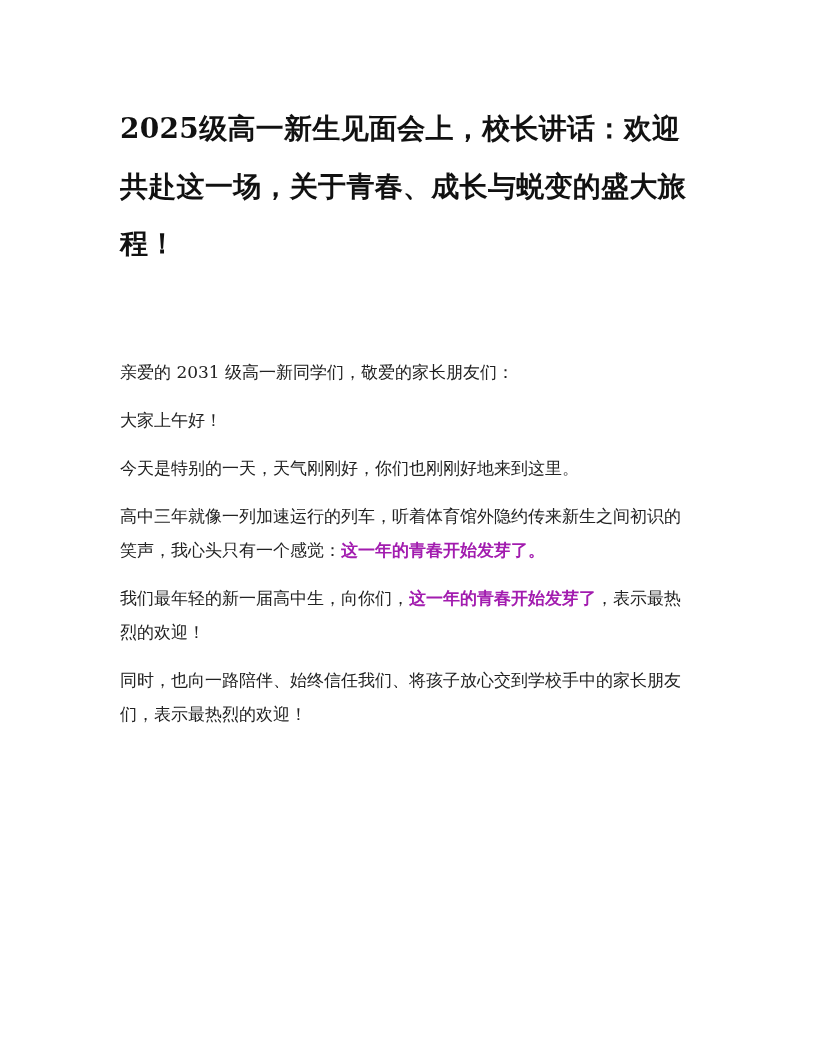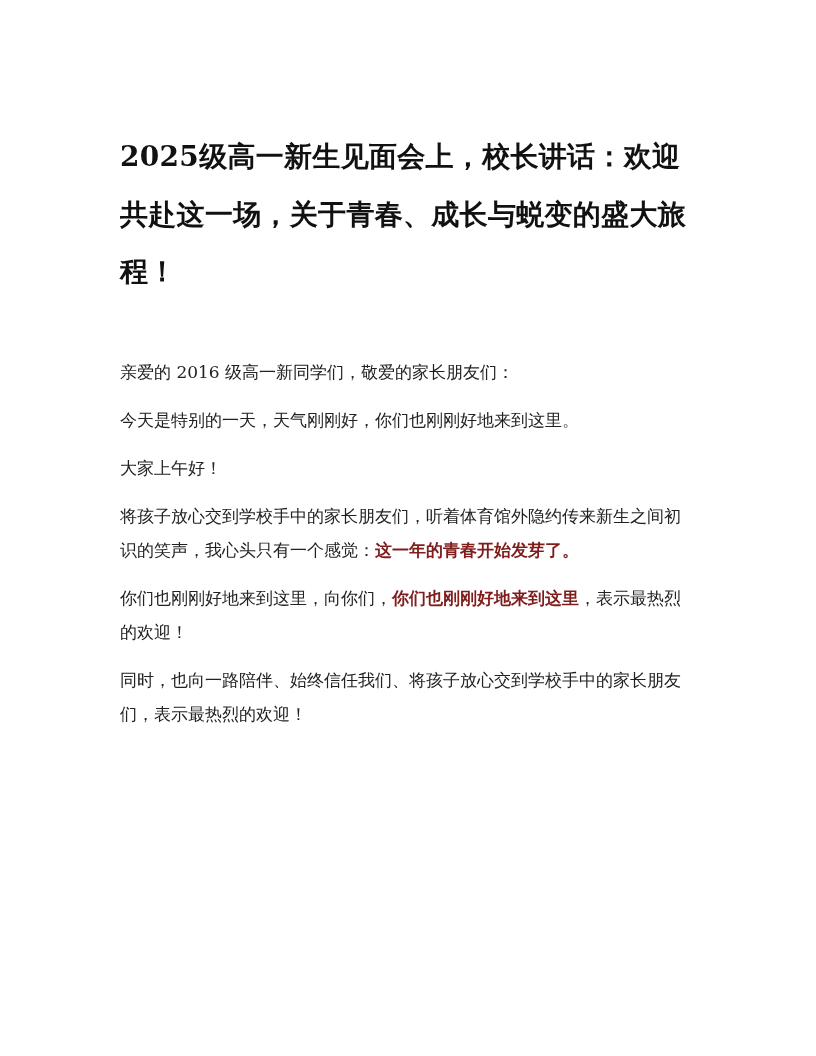--- a/index.html
+++ b/index.html
@@ -2,41 +2,41 @@
 <html><head>
 <meta charset="utf-8">
 <style>
   html, body { margin: 0; padding: 0; background: #ffffff; }
   body { width: 816px; height: 1056px; position: relative; overflow: hidden; }
   .page {
     position: absolute; left: 120px; top: 0; width: 566px;
     color: #111111;
   }
   .title {
-    position: absolute; top: 128px; left: 0; width: 566px;
+    position: absolute; top: 100px; left: 0; width: 566px;
     font-family: "DejaVu Serif", "Liberation Serif", serif;
     font-weight: bold; font-size: 28px; line-height: 57.5px;
     margin: 0; color: #111;
     letter-spacing: 0.3px;
   }
   .body {
     position: absolute; top: 355px; left: 0; width: 566px;
     font-family: "DejaVu Serif", "Liberation Serif", serif;
     font-size: 17px; line-height: 34px; color: #222;
   }
   .body p { margin: 0 0 14px 0; }
-  .body b { font-weight: bold; color: #7f1d1d; }
+  .body b { font-weight: bold; color: #a21caf; }
 </style>
 </head>
 <body>
 
 <div class="page">
   <h1 class="title">2025级高一新生见面会上，校长讲话：欢迎共赴这一场，关于青春、成长与蜕变的盛大旅程！</h1>
 
   <div class="body">
-    <p>亲爱的 2016 级高一新同学们，敬爱的家长朋友们：</p>
+    <p>亲爱的 2031 级高一新同学们，敬爱的家长朋友们：</p>
+    <p>大家上午好！</p>
     <p>今天是特别的一天，天气刚刚好，你们也刚刚好地来到这里。</p>
-    <p>大家上午好！</p>
-    <p><span>将孩子放心交到学校手中的家长朋友们，听着体育馆外隐约传来新生之间初识的笑声，我心头只有一个感觉：</span><b>这一年的青春开始发芽了。</b><span></span></p>
-    <p><span>你们也刚刚好地来到这里，向你们，</span><b>你们也刚刚好地来到这里</b><span>，表示最热烈的欢迎！</span></p>
+    <p><span>高中三年就像一列加速运行的列车，听着体育馆外隐约传来新生之间初识的笑声，我心头只有一个感觉：</span><b>这一年的青春开始发芽了。</b><span></span></p>
+    <p><span>我们最年轻的新一届高中生，向你们，</span><b>这一年的青春开始发芽了</b><span>，表示最热烈的欢迎！</span></p>
     <p>同时，也向一路陪伴、始终信任我们、将孩子放心交到学校手中的家长朋友们，表示最热烈的欢迎！</p>
   </div>
 </div>
 
 </body></html>

